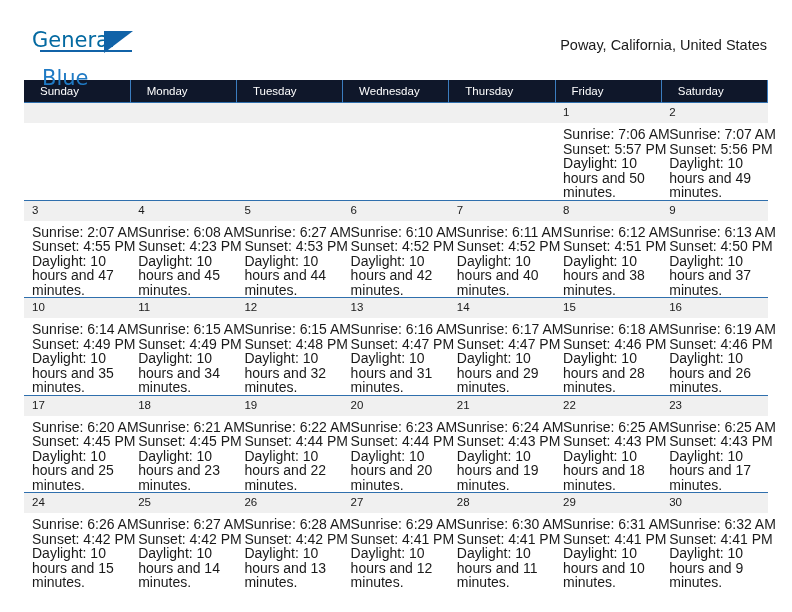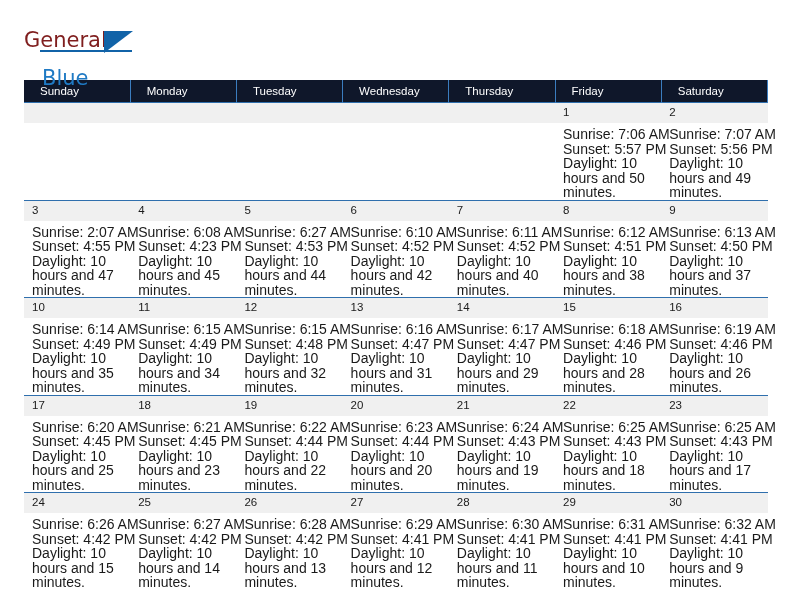--- a/index.html
+++ b/index.html
@@ -32,24 +32,24 @@
     box-sizing: border-box;
   }
   .logo {
     position: relative;
     width: 120px;
     height: 48px;
     line-height: 1;
   }
   .logo-general {
     position: absolute;
-    left: 0;
+    left: 8px;
     top: 2px;
     font-size: 21px;
-    color: #7f1d1d;
+    color: #0369a1;
     letter-spacing: 0px;
     font-family: "DejaVu Sans", sans-serif;
   }
   .logo-blue {
     position: absolute;
     left: 18px;
     top: 34px;
     font-size: 21px;
     color: #1f7ac4;
     font-family: "DejaVu Sans", sans-serif;
@@ -150,20 +150,21 @@
   <div class="header">
 
     <div class="logo">
       <span class="logo-general">General</span>
       <span class="logo-underline"></span>
       <span class="logo-triangle"></span>
       <span class="logo-blue">Blue</span>
     </div>
 
     <div class="titles">
+      <div class="location">Poway, California, United States</div>
     </div>
 
   </div>
 
   <table class="calendar">
     <thead>
       <tr>
         <th>Sunday</th>
         <th>Monday</th>
         <th>Tuesday</th>

